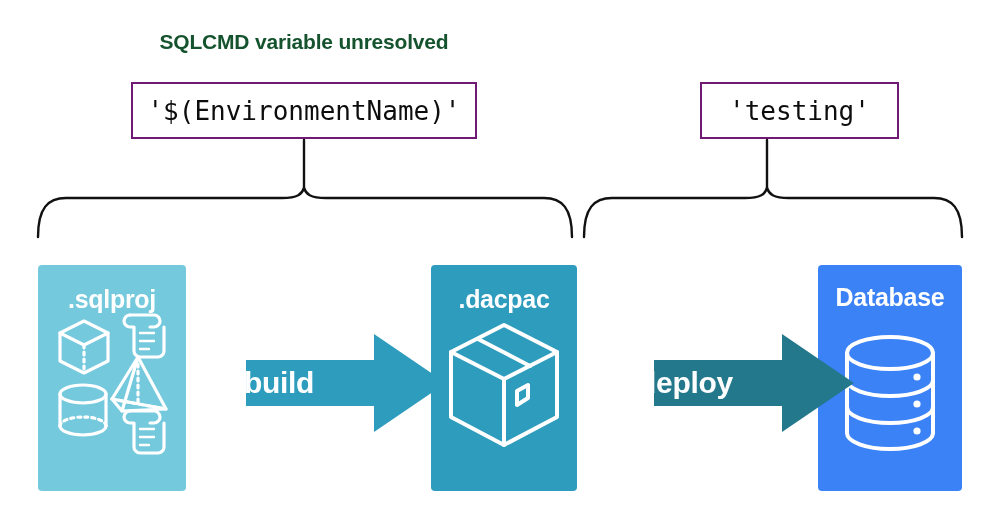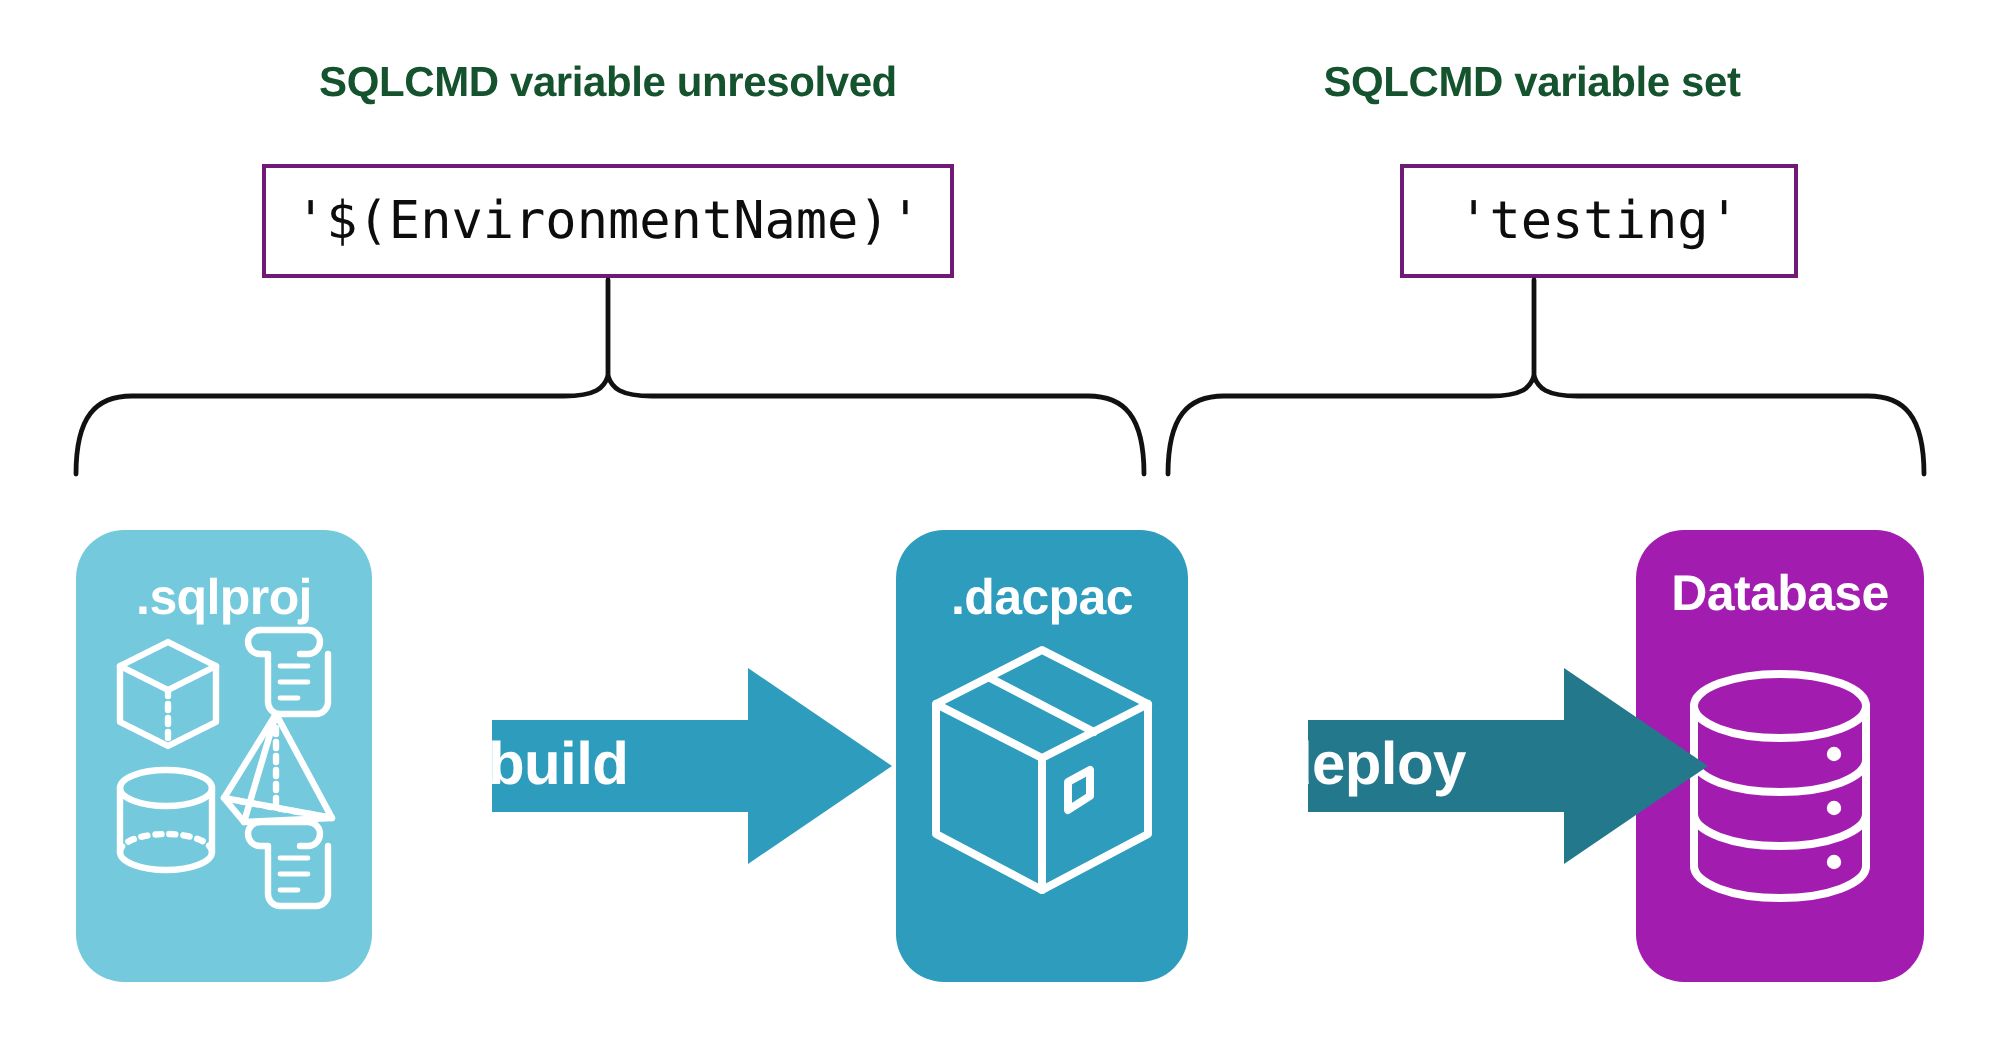--- a/index.html
+++ b/index.html
@@ -57,38 +57,38 @@
     left: 0;
     top: 0;
     width: 1000px;
     height: 522px;
     pointer-events: none;
   }
 
   
   .artifact-box {
     position: absolute;
-    border-radius: 24px;
+    border-radius: 4px;
     box-sizing: border-box;
   }
   .artifact-label {
     position: absolute;
     left: 0;
     right: 0;
     text-align: center;
     font-family: "Liberation Sans", sans-serif;
     font-weight: bold;
     font-size: 25px;
     color: #ffffff;
     letter-spacing: -0.3px;
     white-space: nowrap;
   }
   #box-sqlproj  { left: 38px;  top: 265px; width: 148px; height: 226px; background: #74c9dd; }
-  #box-dacpac   { left: 448px; top: 265px; width: 146px; height: 226px; background: #2e9cbd; }
-  #box-database { left: 818px; top: 265px; width: 144px; height: 226px; background: #a21caf; }
+  #box-dacpac   { left: 431px; top: 265px; width: 146px; height: 226px; background: #2e9cbd; }
+  #box-database { left: 818px; top: 265px; width: 144px; height: 226px; background: #3b82f6; }
   #label-sqlproj  { top: 20px; }
   #label-dacpac   { top: 20px; }
   #label-database { top: 18px; }
 
   .artifact-art {
     position: absolute;
     left: 0;
     top: 0;
     width: 100%;
     height: 100%;
@@ -121,21 +121,20 @@
   #arrow-build .arrow-label  { padding-left: 36px; }
   #arrow-deploy .arrow-label { padding-left: 22px; }
 </style>
 </head>
 <body>
 
 <div id="stage">
 
   <div class="heading" id="heading-left">SQLCMD variable unresolved</div>
 
-  <div class="heading" id="heading-right">SQLCMD variable set</div>
 
   <div class="code-box" id="code-box-left">'$(EnvironmentName)'</div>
 
   <div class="code-box" id="code-box-right">'testing'</div>
 
   <svg id="connector-layer" viewBox="0 0 1000 522">
 
     <path d="M 304 140 L 304 188" fill="none" stroke="#111111" stroke-width="2.4" stroke-linecap="round"></path>
 
     <path d="M 38 237

